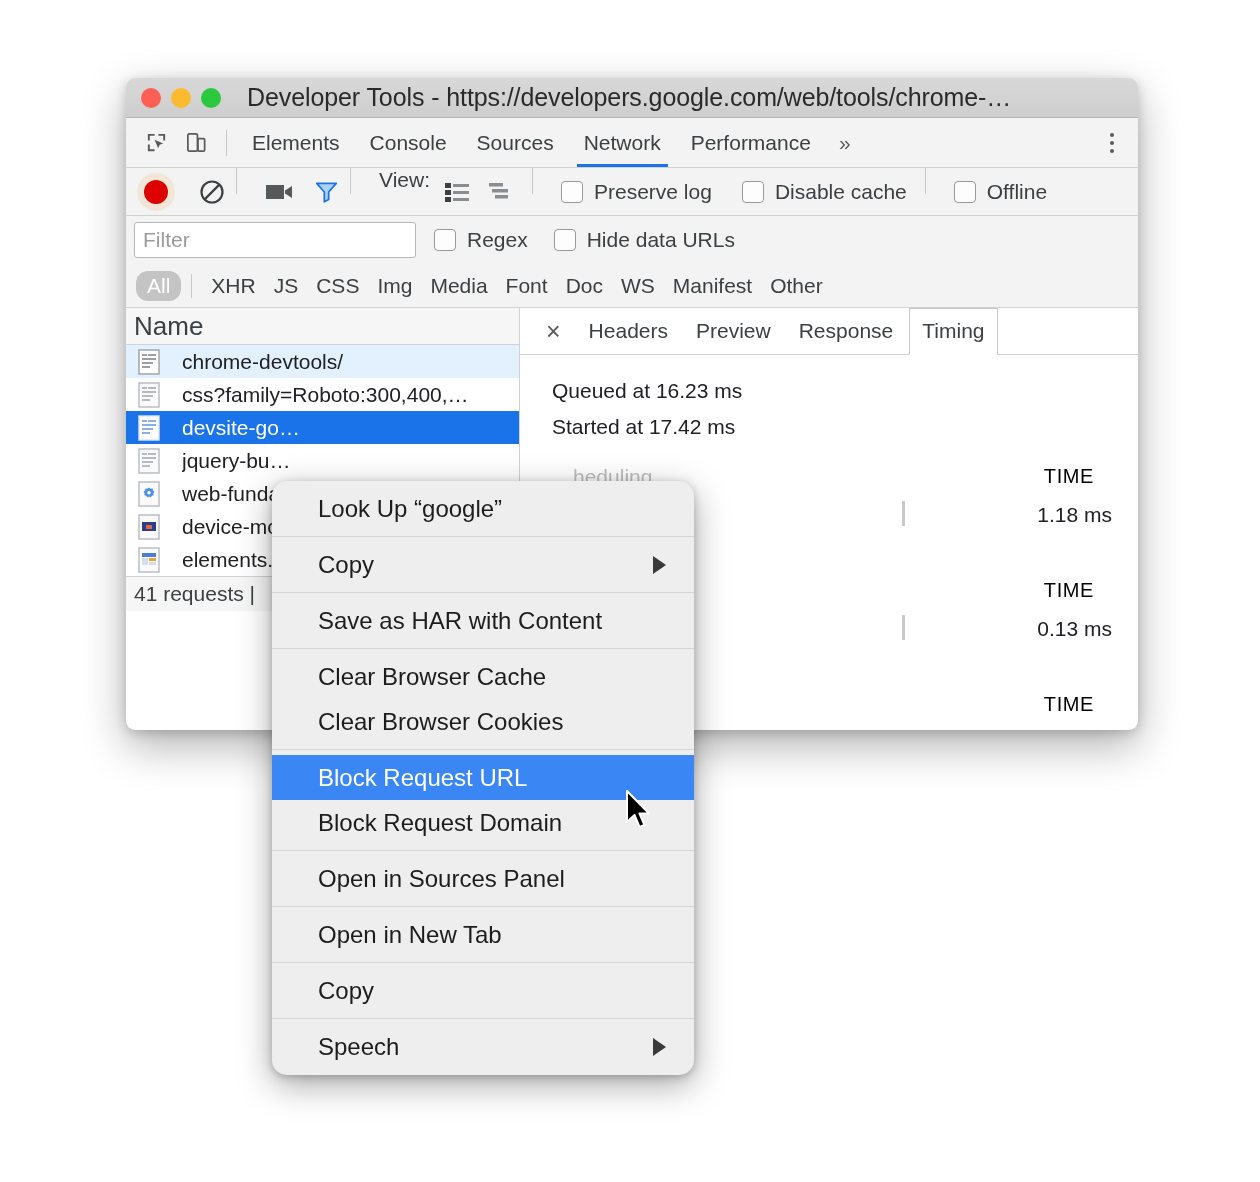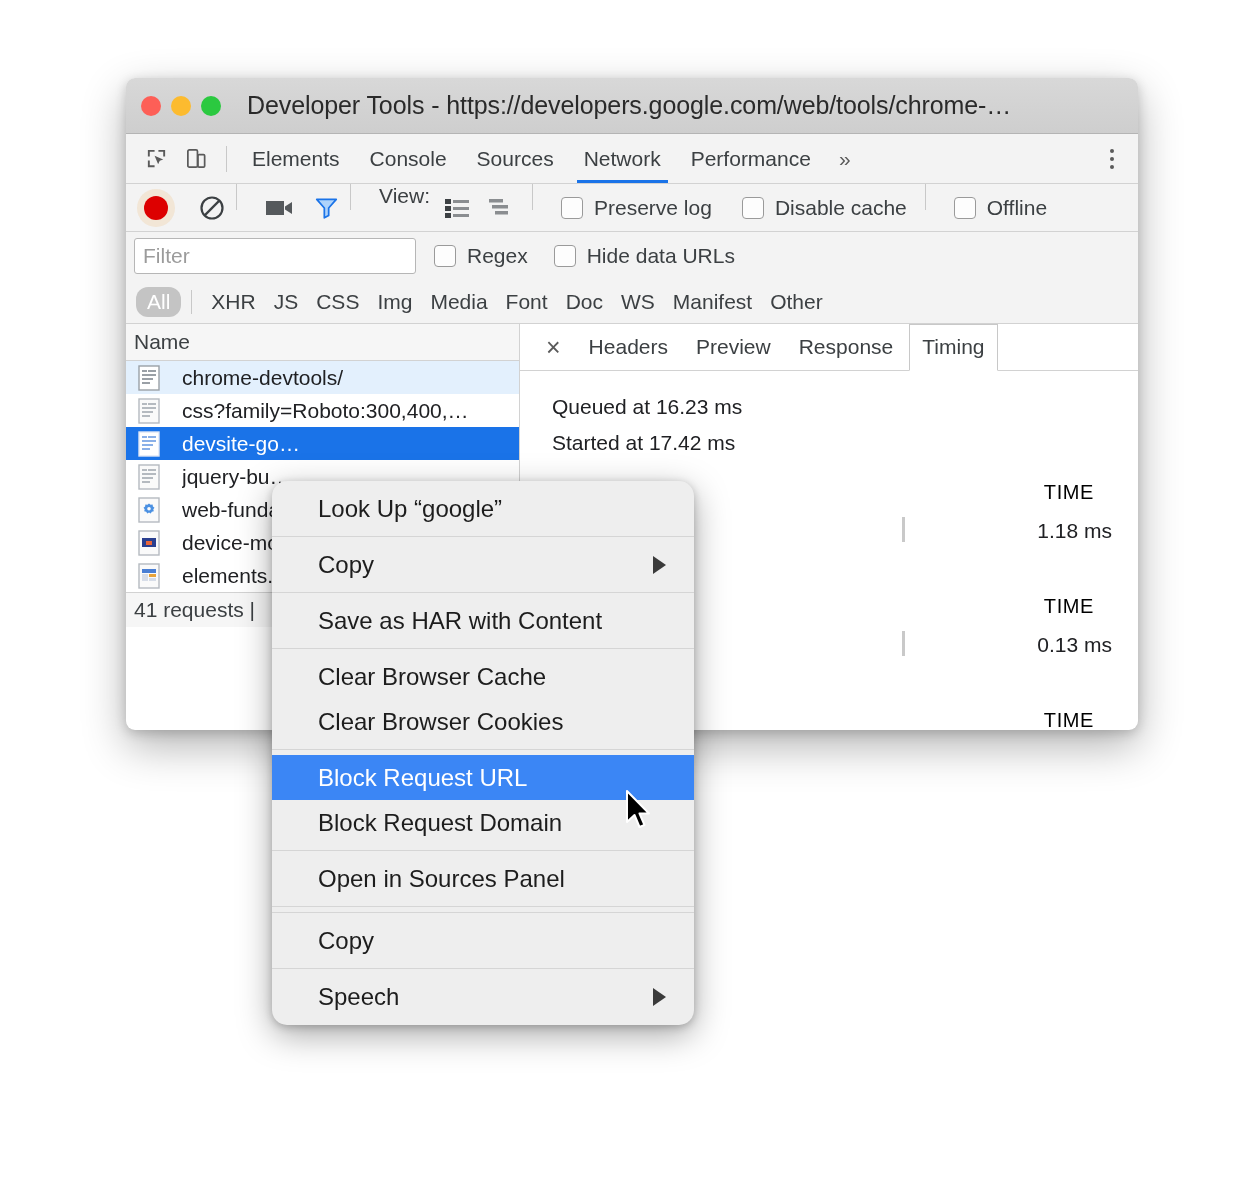--- a/index.html
+++ b/index.html
@@ -16,21 +16,21 @@
     left: 126px; top: 78px;
     width: 1012px; height: 652px;
     border-radius: 9px;
     background: #ffffff;
     box-shadow: 0 16px 44px rgba(0,0,0,0.30), 0 3px 12px rgba(0,0,0,0.18);
     overflow: hidden;
   }
 
   
   #titlebar {
-    height: 56px;
+    height: 40px;
     background: linear-gradient(#d8d8d8, #cecece);
     border-bottom: 1px solid #b4b4b4;
     display: flex; align-items: center;
     padding-left: 15px;
   }
   .lights { display: flex; gap: 10px; align-items: center; }
   .light { width: 20px; height: 20px; border-radius: 50%; }
   .light.red    { background: #fd5f57; }
   .light.yellow { background: #fcbb2f; }
   .light.green  { background: #2bc940; }
@@ -137,21 +137,21 @@
   #content { display: flex; height: 303px; }
   #leftpane {
     width: 394px; background: #ffffff;
     border-right: 1px solid #d2d2d2;
     display: flex; flex-direction: column;
   }
   #col-head {
     height: 47px; background: #f6f6f6;
     border-bottom: 1px solid #d2d2d2;
     display: flex; align-items: center; padding-left: 8px;
-    font-size: 21px; color: #3c4043;
+    font-size: 26px; color: #3c4043;
   }
   .req-row {
     height: 42px; display: flex; align-items: center;
     padding-left: 12px; font-size: 21px; color: #202124;
     white-space: nowrap; overflow: hidden; gap: 10px;
   }
   .req-row.sel-light { background: #e3f0fd; }
   .req-row.sel-blue  { background: #1a73e8; color: #ffffff; }
   .req-row .fname { margin-left: 12px; overflow: hidden; text-overflow: ellipsis; }
   .fileicon { width: 22px; height: 26px; flex: none; }
@@ -532,20 +532,21 @@
   <div class="mi">Clear Browser Cookies</div>
   <div class="msep"></div>
 
   <div class="mi hl">Block Request URL</div>
   <div class="mi">Block Request Domain</div>
   <div class="msep"></div>
 
   <div class="mi">Open in Sources Panel</div>
   <div class="msep"></div>
 
+  <div class="mi">Open in New Tab</div>
   <div class="msep"></div>
 
   <div class="mi">Copy</div>
   <div class="msep"></div>
 
   <div class="mi">
     <span>Speech</span>
     <span class="arrow"></span>
   </div>
 </div>

